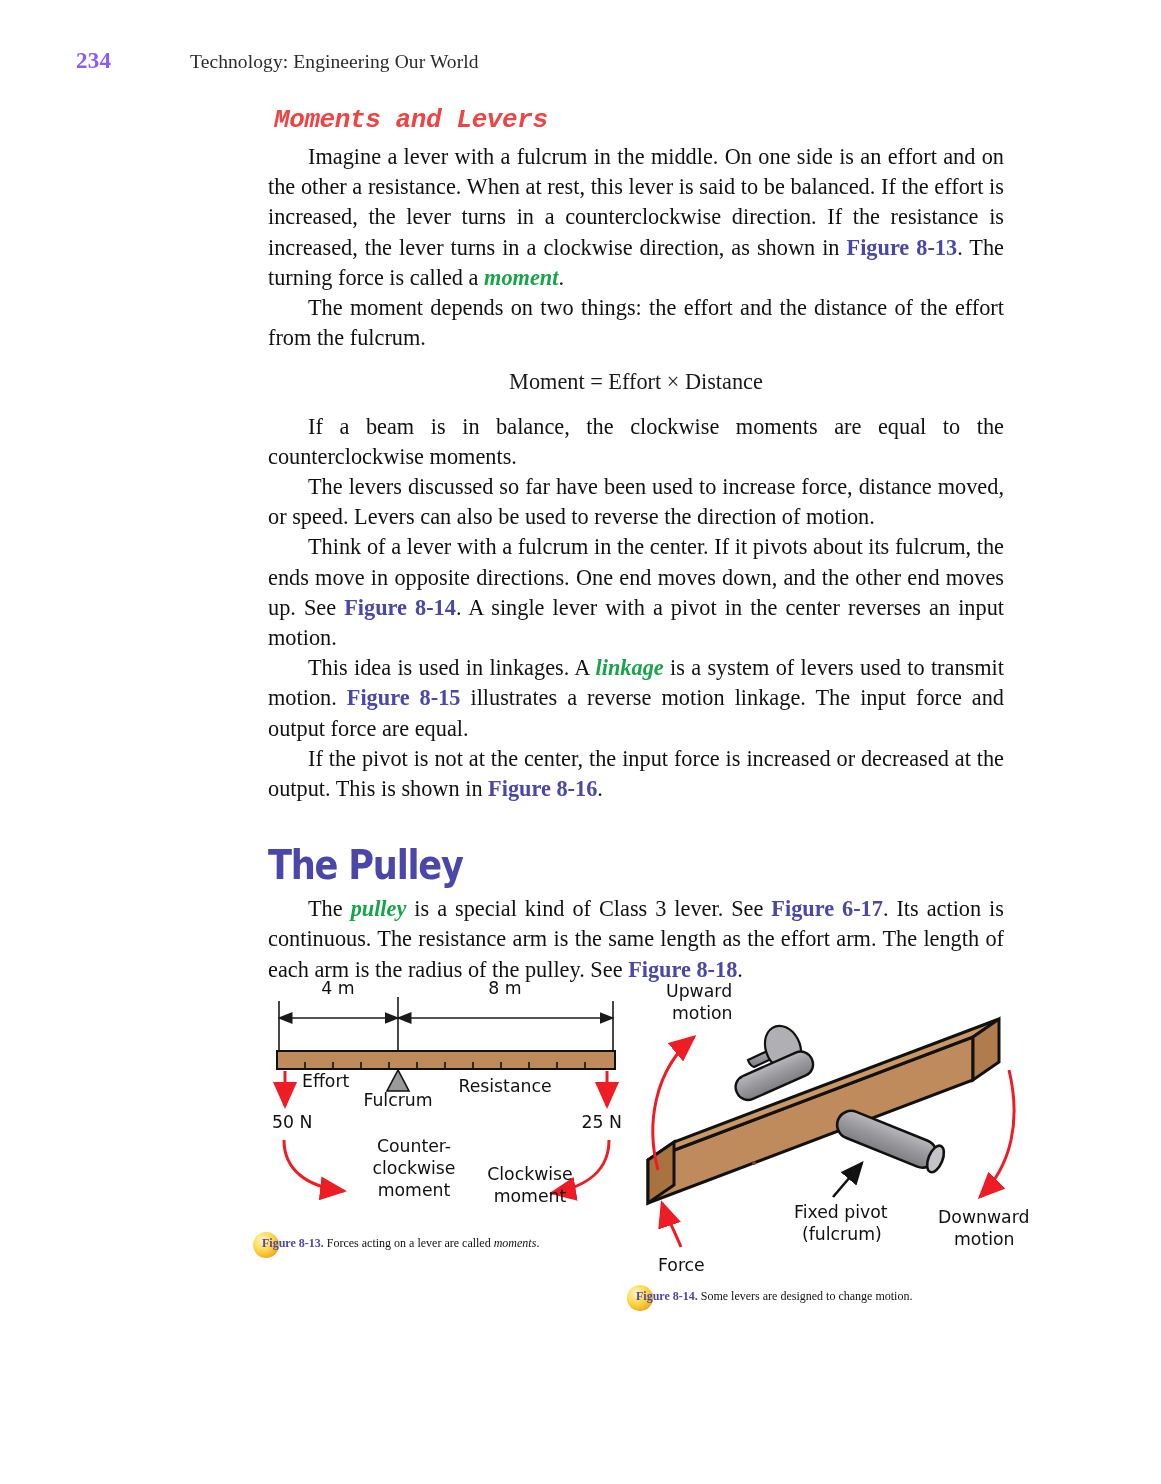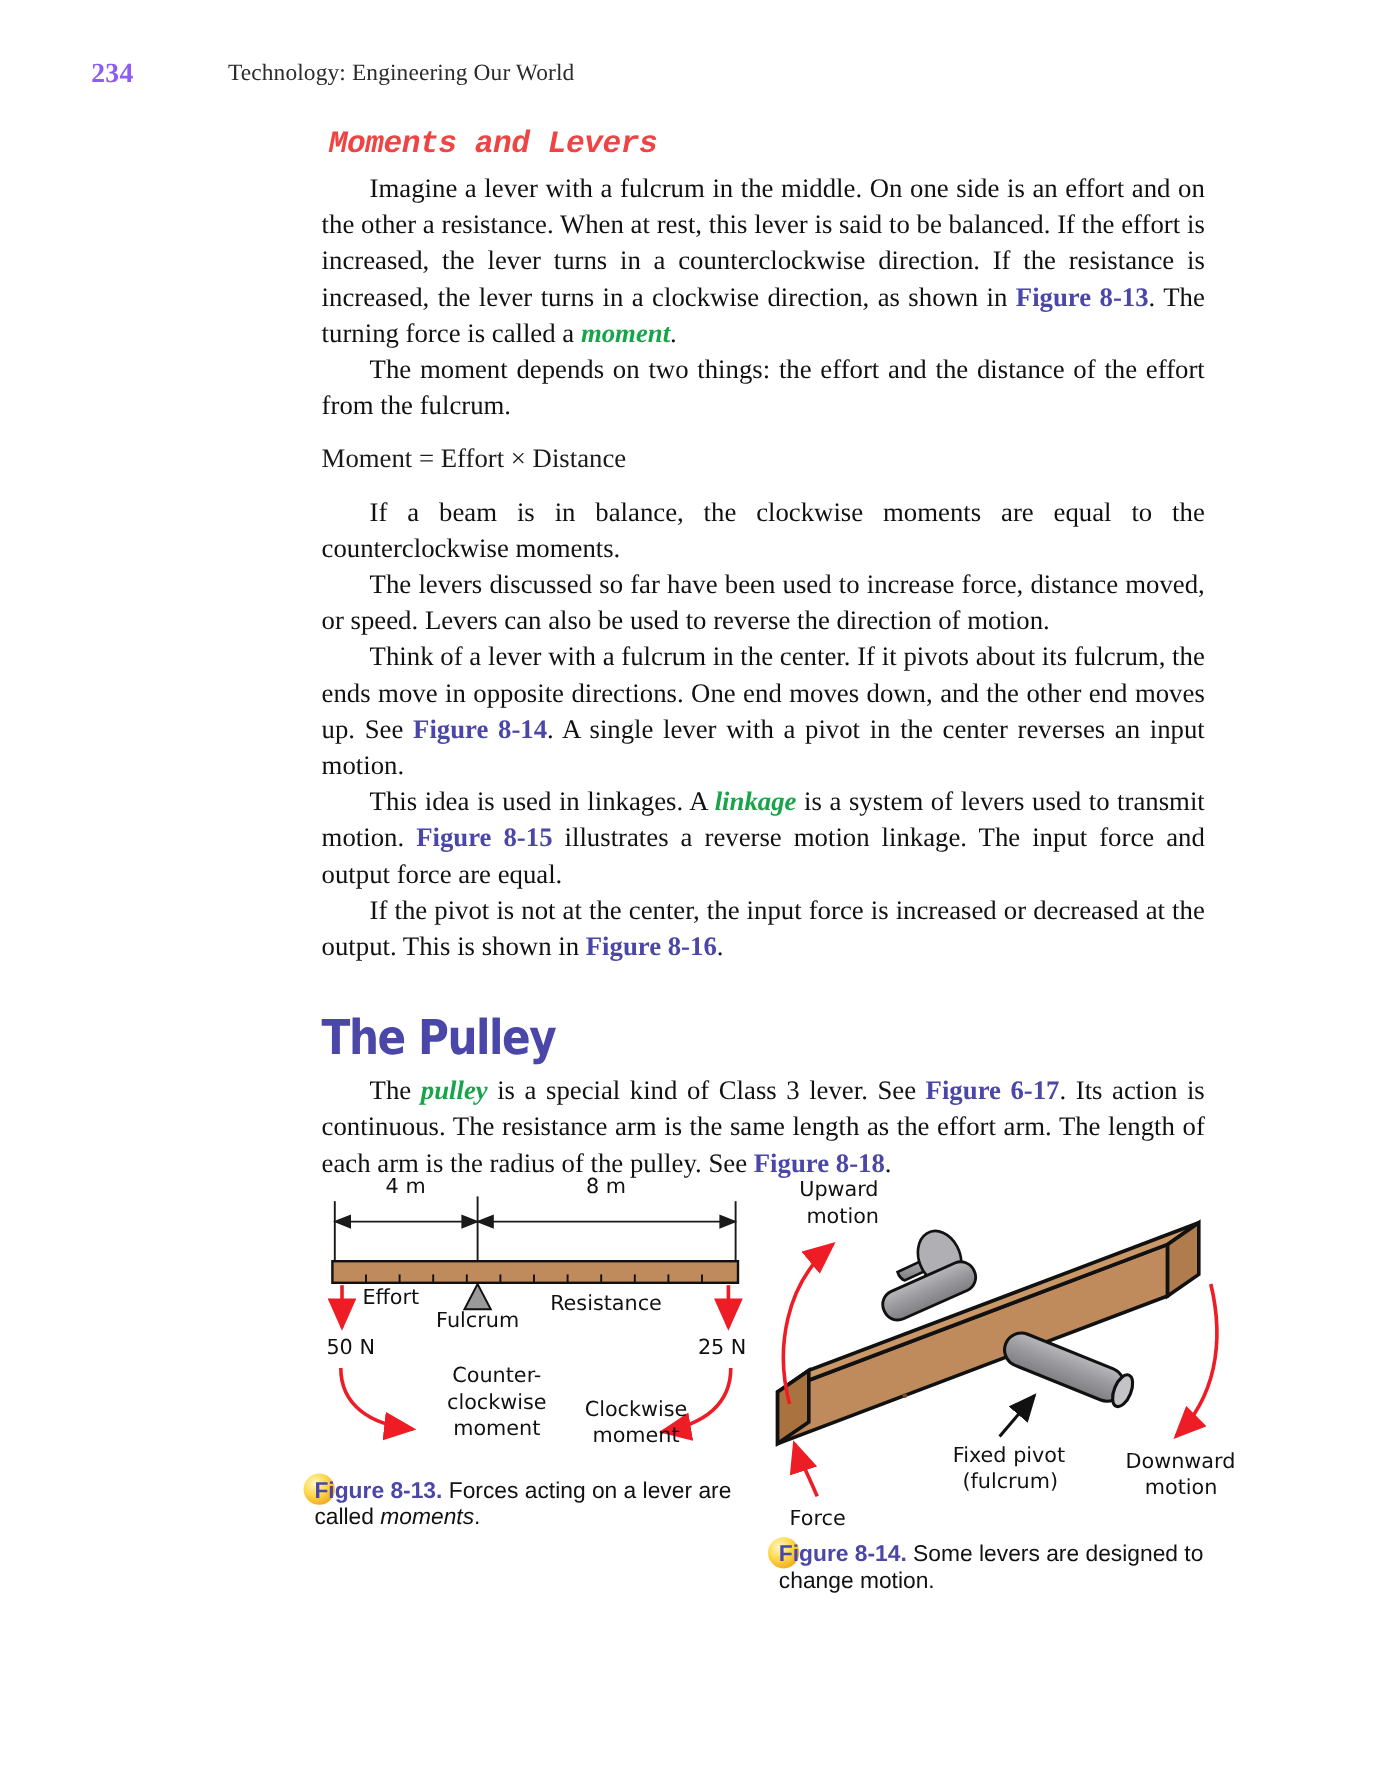--- a/index.html
+++ b/index.html
@@ -74,20 +74,21 @@
     text-indent: 40px;
     text-align: justify;
     font-size: 22.3px;
     line-height: 30.2px;
     font-family: "Liberation Serif", serif;
     color: #111;
   }
 
   p.equation {
     margin: 14px 0 14px 0;
+    text-align: center;
     text-indent: 0;
     font-size: 22.3px;
     line-height: 30.2px;
     font-family: "Liberation Serif", serif;
   }
 
   .figref {
     color: #4a47a8;
     font-weight: bold;
   }
@@ -105,28 +106,28 @@
     height: 420px;
   }
   .fig {
     position: absolute;
   }
   #fig-8-13 { left: 262px; top: 0px;  width: 370px; height: 300px; text-align: center; }
   #fig-8-14 { left: 636px; top: 0px;  width: 390px; height: 320px; }
 
   .caption {
     position: absolute;
-    font-family: Liberation Sans, sans-serif;
-    font-size: 19px;
+    font-family: Liberation Serif, serif;
+    font-size: 12px;
     line-height: 22px;
     color: #111;
     width: 360px;
   }
   #cap-8-13 { left: 262px; top: 1232px; }
-  #cap-8-14 { left: 649px; top: 1285px; width: 372px; }
+  #cap-8-14 { left: 636px; top: 1285px; width: 372px; }
 
   .cap-label {
     color: #4a47a8;
     font-weight: bold;
     position: relative;
     z-index: 2;
   }
   .cap-bullet {
     position: absolute;
     left: -9px; top: -4px;

